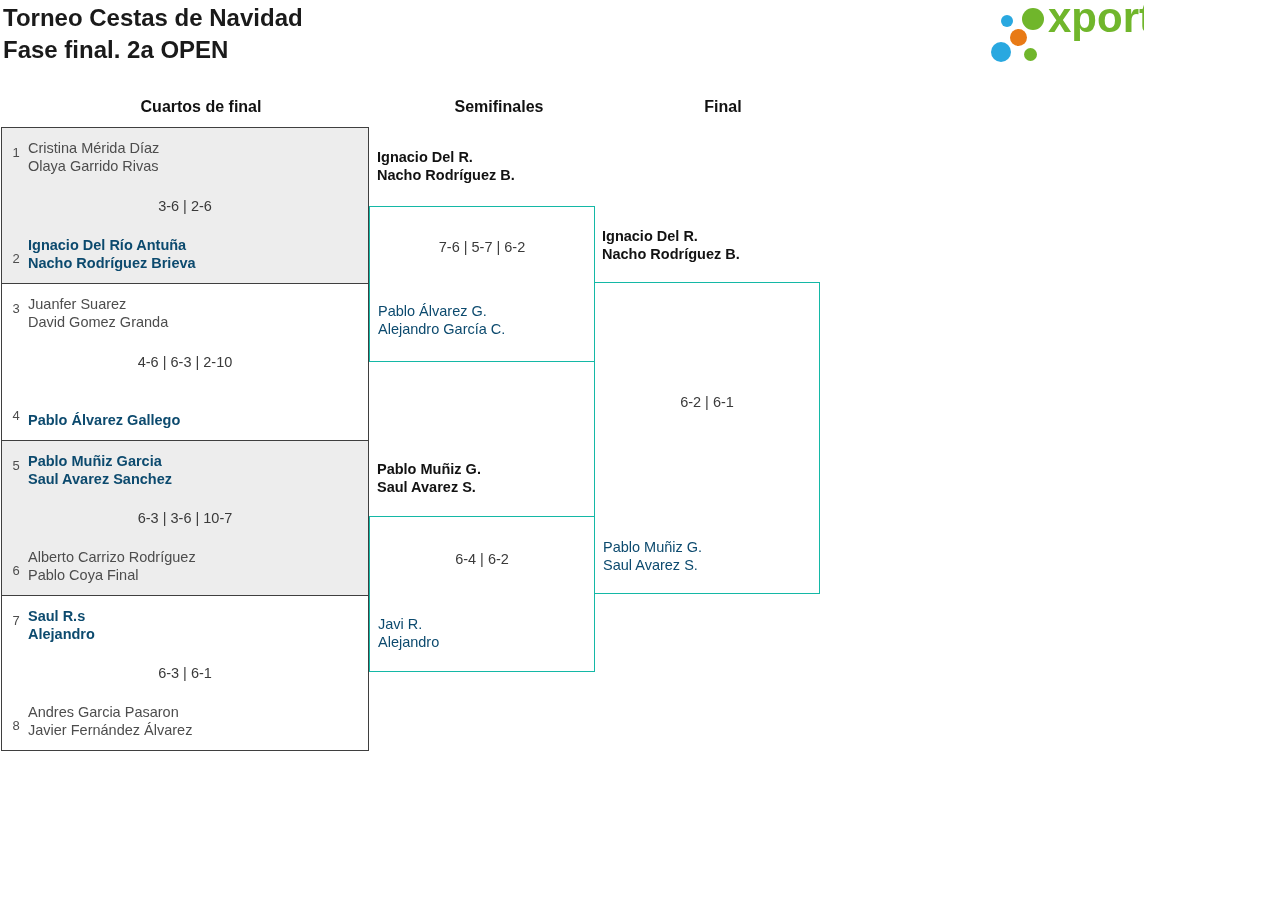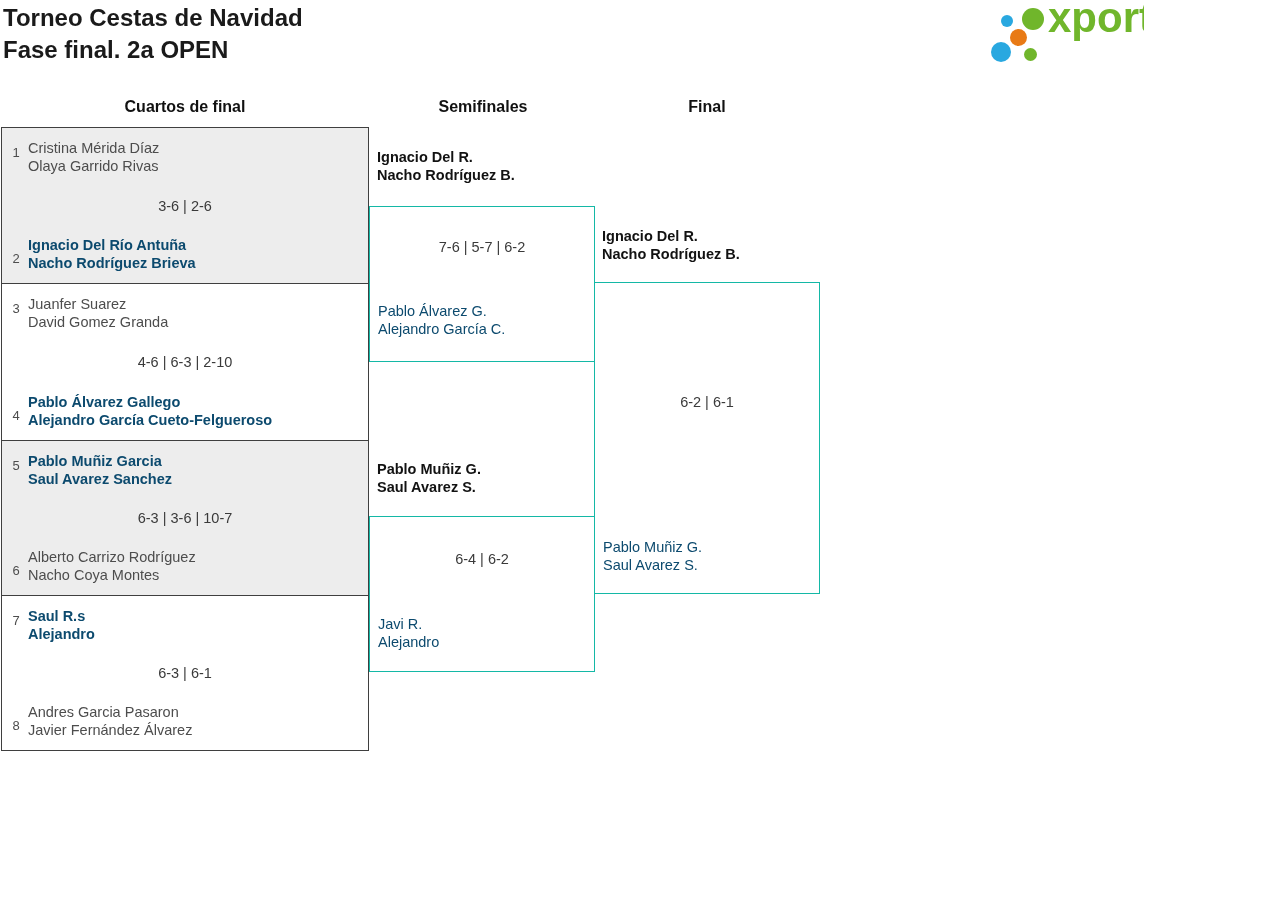--- a/index.html
+++ b/index.html
@@ -13,21 +13,21 @@
   .dot-blue-sm{left:13px;top:13px;width:12px;height:12px;background:#29a8e0;}
   .dot-green-lg{left:34px;top:6px;width:22px;height:22px;background:#70b62b;}
   .dot-orange{left:22px;top:27px;width:17px;height:17px;background:#e87a15;}
   .dot-blue-lg{left:3px;top:40px;width:20px;height:20px;background:#29a8e0;}
   .dot-green-sm{left:36px;top:46px;width:13px;height:13px;background:#70b62b;}
   .logo-text{position:absolute;left:60px;top:-8px;font-size:42px;font-weight:800;
              letter-spacing:0px;color:#70b62b;}
 
   
   .round-header{position:absolute;top:97px;font-size:16px;line-height:20px;font-weight:700;
-                text-align:center;color:#111;}
+                text-align:center;color:#111;padding-left:16px;}
   .rh-qf{left:0;width:370px;}
   .rh-sf{left:370px;width:226px;}
   .rh-f{left:594px;width:226px;}
 
   
   .qf-box{position:absolute;left:1px;width:368px;border:1px solid #3f3f3f;box-sizing:border-box;background:#fff;}
   .qf-box.gray{background:#ededed;}
   .seed{position:absolute;left:6px;width:16px;text-align:center;font-size:13px;color:#4d4d4d;}
   .seed-a{top:17px;}
   .seed-b{bottom:17px;}
@@ -86,35 +86,34 @@
   <section class="qf-box win-bottom" style="top:283px;height:158px;">
     <span class="seed seed-a">3</span>
     <div class="team team-a">
       <div>Juanfer Suarez</div>
       <div>David Gomez Granda</div>
     </div>
     <div class="score">4-6 | 6-3 | 2-10</div>
     <span class="seed seed-b">4</span>
     <div class="team team-b">
       <div>Pablo Álvarez Gallego</div>
-      <div>Alejandro García Cueto-Felgueroso</div>
     </div>
   </section>
 
   <section class="qf-box gray win-top" style="top:440px;height:156px;">
     <span class="seed seed-a">5</span>
     <div class="team team-a">
       <div>Pablo Muñiz Garcia</div>
       <div>Saul Avarez Sanchez</div>
     </div>
     <div class="score">6-3 | 3-6 | 10-7</div>
     <span class="seed seed-b">6</span>
     <div class="team team-b">
       <div>Alberto Carrizo Rodríguez</div>
-      <div>Nacho Coya Montes</div>
+      <div>Pablo Coya Final</div>
     </div>
   </section>
 
   <section class="qf-box win-top" style="top:595px;height:156px;">
     <span class="seed seed-a">7</span>
     <div class="team team-a">
       <div>Saul R.s</div>
       <div>Alejandro</div>
     </div>
     <div class="score">6-3 | 6-1</div>

